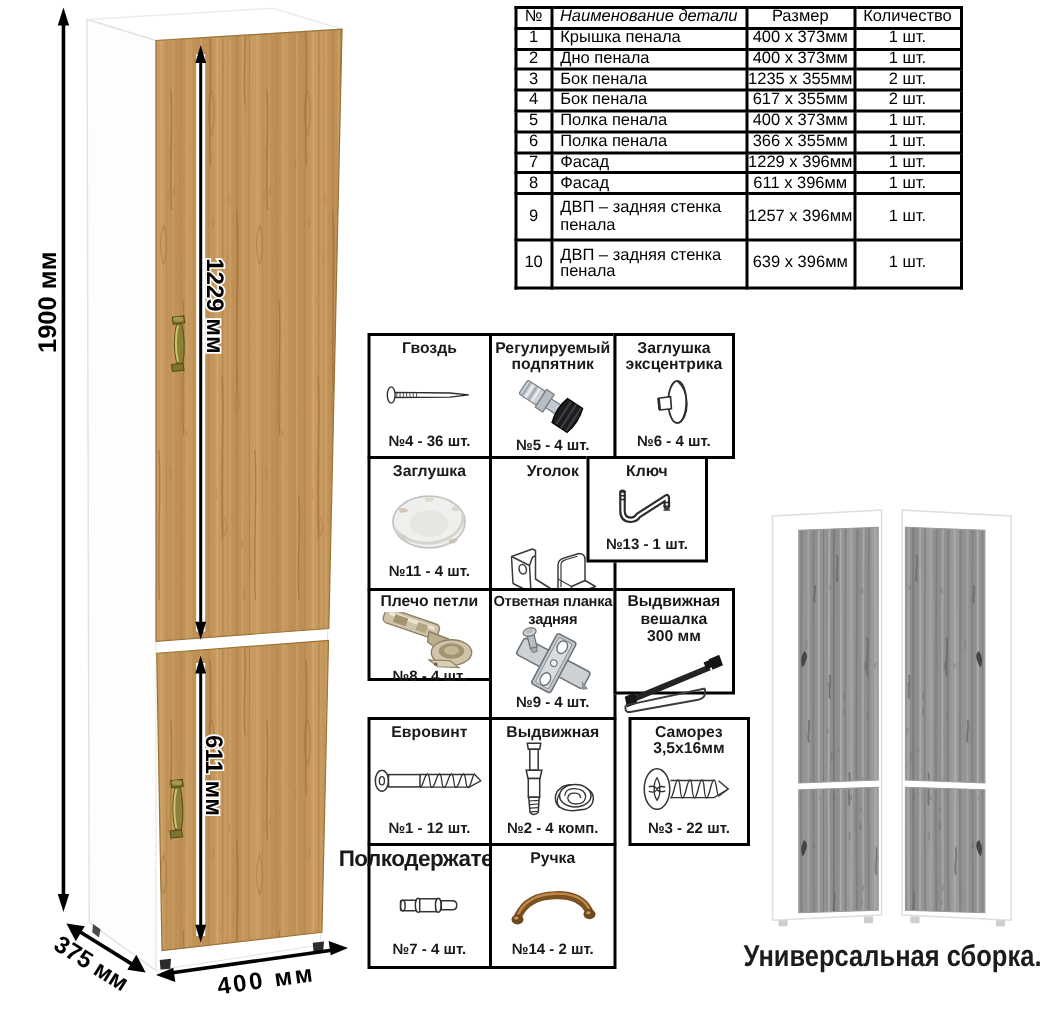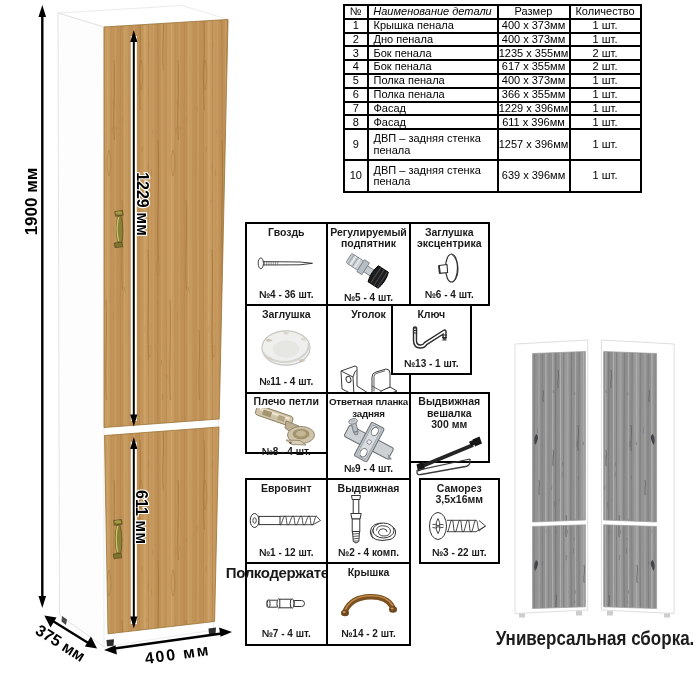--- a/index.html
+++ b/index.html
@@ -465,21 +465,21 @@
 <rect x="13.8" y="3.2" width="11.5" height="8.6"></rect>
 <ellipse cx="26.2" cy="7.5" rx="1.9" ry="4.7"></ellipse>
 <path d="M28.2,4.5 L35.5,4.5 Q38.5,4.5 38.5,7.5 Q38.5,10.5 35.5,10.5 L28.2,10.5 Z"></path>
 </g>
         </svg>
       </div>
 <div class="c">№7 - 4 шт.</div>
 </div>
 
 <div class="cell" style="left:326px;top:562px;width:85px;height:83.5px;">
-<div class="t">Крышка</div>
+<div class="t">Ручка</div>
 <div class="ic">
         <svg width="58" height="32" viewBox="0 0 58 32">
 <path d="M5.5,23.5 C11,12 22,10 30,9.8 C39,9.5 48,11.5 52.5,20" fill="none" stroke="#7c5122" stroke-width="5.4" stroke-linecap="round"></path>
 <path d="M5.5,22.3 C11,11 22,9 30,8.8 C39,8.5 48,10.3 52.5,18.5" fill="none" stroke="#bd8848" stroke-width="1.6" stroke-linecap="round"></path>
 <ellipse cx="5" cy="26" rx="4" ry="3.3" fill="#6f481f"></ellipse>
 <ellipse cx="4.2" cy="25" rx="1.5" ry="1" fill="#c89a5c"></ellipse>
 <ellipse cx="53" cy="22.5" rx="4" ry="3.3" fill="#6f481f"></ellipse>
 <ellipse cx="52.2" cy="21.5" rx="1.5" ry="1" fill="#c89a5c"></ellipse>
 </svg>
       </div>

